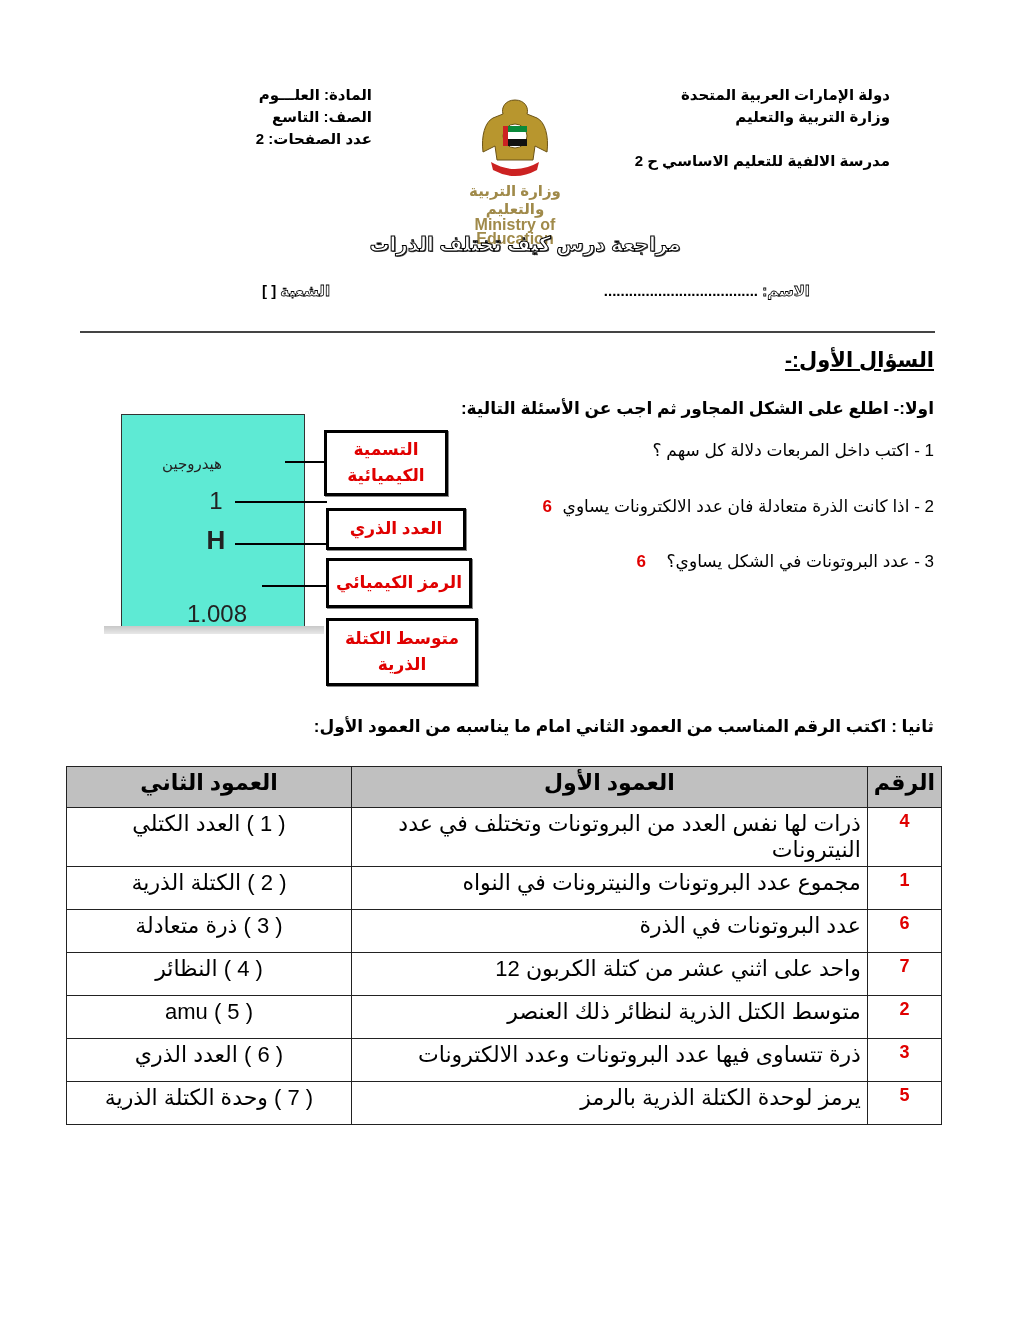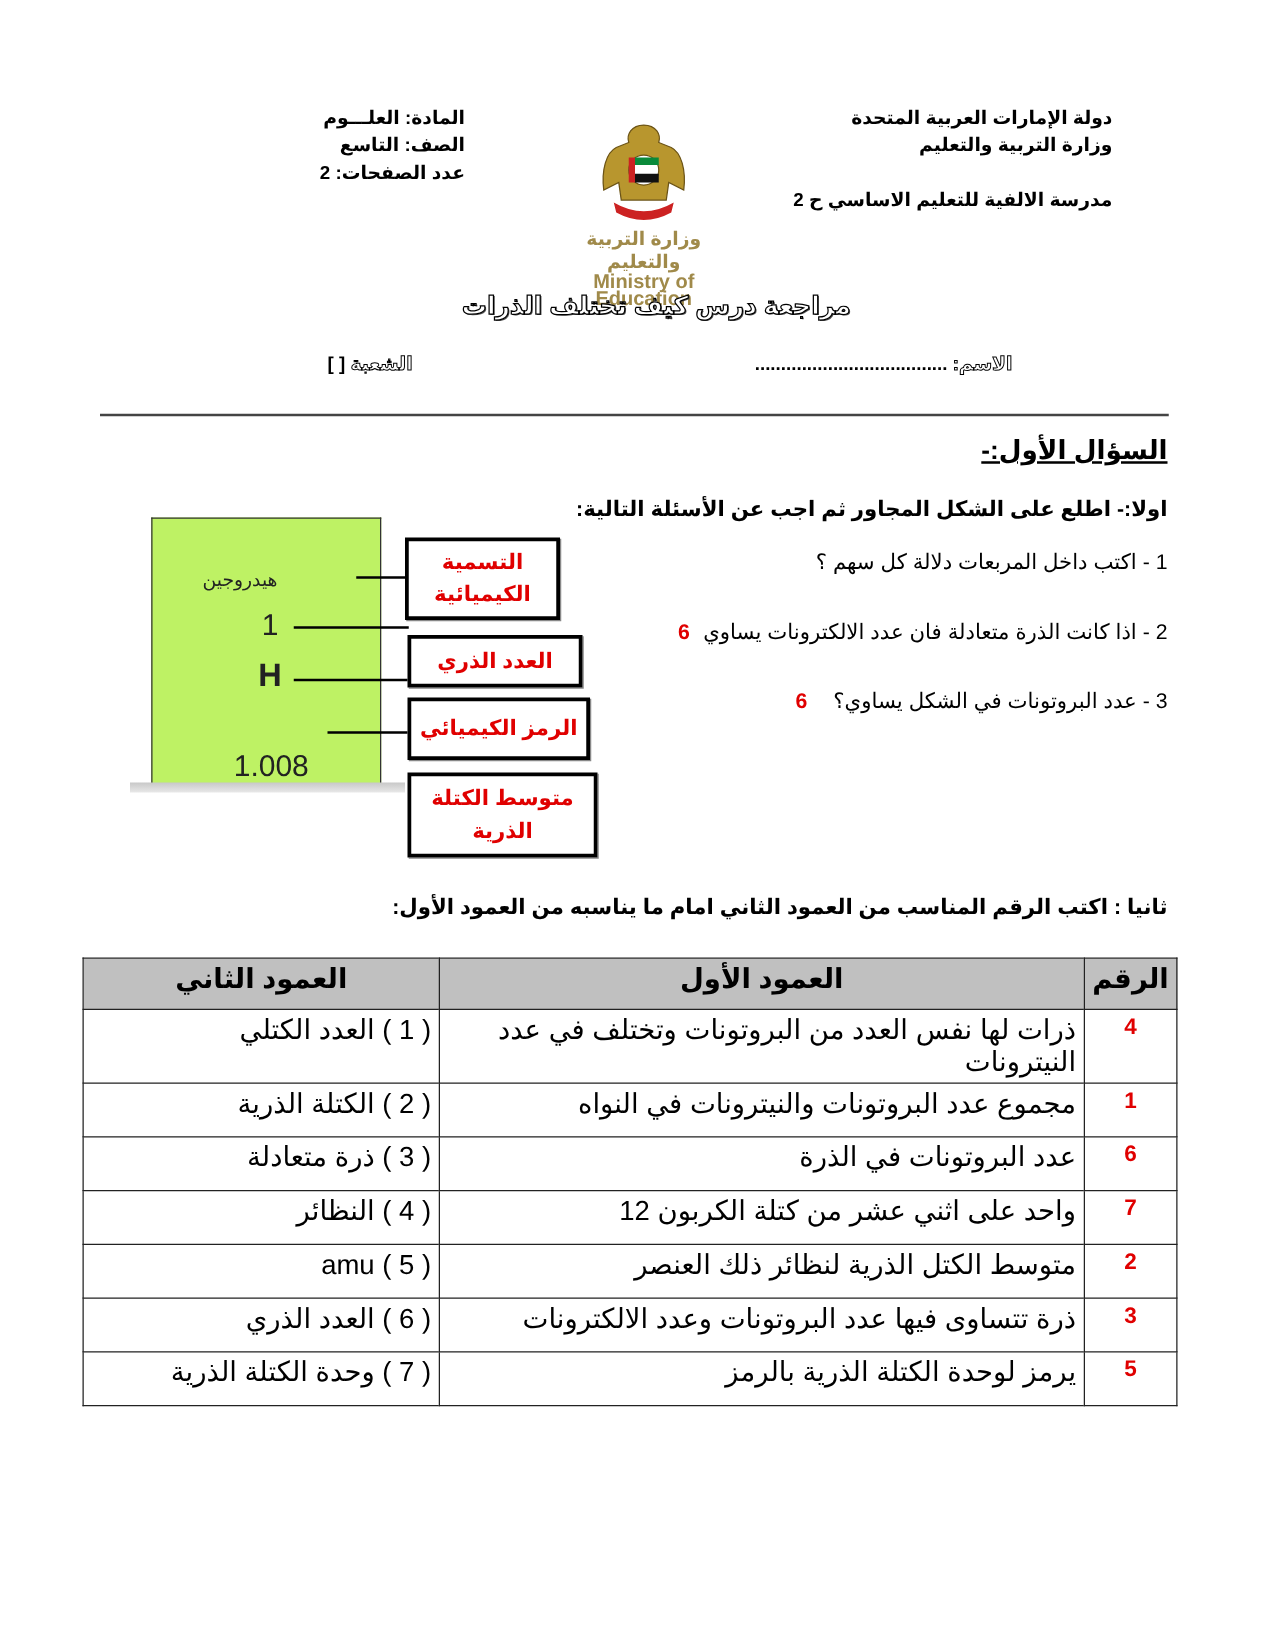--- a/index.html
+++ b/index.html
@@ -15,39 +15,39 @@
     .title { left:250px; top:232px; width:550px; text-align:center; font-size:20px; font-weight:bold; color:#fff; -webkit-text-stroke:1px #000; text-shadow:1px 1px 0 #555; }
     .name-line { right:210px; top:282px; font-size:15px; font-weight:bold; }
     .name-line .lbl { color:#fff; -webkit-text-stroke:0.8px #000; }
     .section-line { left:262px; top:282px; font-size:15px; font-weight:bold; }
     .section-line .lbl { color:#fff; -webkit-text-stroke:0.8px #000; }
     .divider { left:80px; top:331px; width:855px; height:2px; background:#444; }
     .q1 { right:86px; top:348px; font-size:21px; font-weight:bold; text-decoration:underline; }
     .q1a { right:86px; top:398px; font-size:17px; font-weight:bold; }
     .qi { right:86px; font-size:17px; }
     .answer { color:#e00000; font-weight:bold; }
-    .card { left:121px; top:414px; width:182px; height:212px; background:#bef264; border:1px solid #333; border-bottom:none; }
+    .card { left:121px; top:414px; width:182px; height:212px; background:#5eead4; border:1px solid #333; border-bottom:none; }
     .card-shadow { left:104px; top:626px; width:220px; height:8px; background:linear-gradient(#c8c8c8,#e8e8e8); }
     .card .cname { position:absolute; left:0; width:140px; top:40px; text-align:center; font-size:15px; color:#222; }
     .card .cnum { position:absolute; left:0; width:190px; top:72px; text-align:center; font-size:24px; color:#222; }
     .card .csym { position:absolute; left:0; width:190px; top:110px; text-align:center; font-size:26px; font-weight:bold; color:#222; }
     .card .cmass { position:absolute; left:0; width:190px; top:152px; text-align:center; font-size:24px; color:#222; }
     .line { height:1.5px; background:#000; }
     .vline { width:1.5px; background:#000; }
     .lbox { border:3px solid #000; background:#fff; color:#e00000; font-weight:bold; font-size:17px; text-align:center; display:flex; align-items:center; justify-content:center; line-height:26px; box-shadow:1px 1px 0 #888;margin-top:32px; }
     .q2 { right:86px; top:716px; font-size:17px; font-weight:bold; }
     table.match { position:absolute; left:66px; top:766px; width:876px; border-collapse:collapse; direction:rtl; }
     table.match td, table.match th { border:1.5px solid #222; font-size:22px; vertical-align:top; padding:3px 6px; }
     table.match th { background:#c0c0c0; font-weight:bold; height:34px; text-align:center; }
     table.match th.num { width:34px; text-align:right; }
     table.match th.c2 { width:272px; }
     table.match td { height:36px; }
     table.match td.num { text-align:center; color:#e00000; font-weight:bold; font-size:18px; }
     table.match td.c1 { text-align:right; }
-    table.match td.c2 { text-align:right; }
+    table.match td.c2 { text-align:center; }
   </style>
 </head>
 <body>
 
 <div class="abs rtl hdr-right">
   <div>دولة الإمارات العربية المتحدة</div>
   <div>وزارة التربية والتعليم</div>
   <div class="school">مدرسة الالفية للتعليم الاساسي ح 2</div>
 </div>
 

